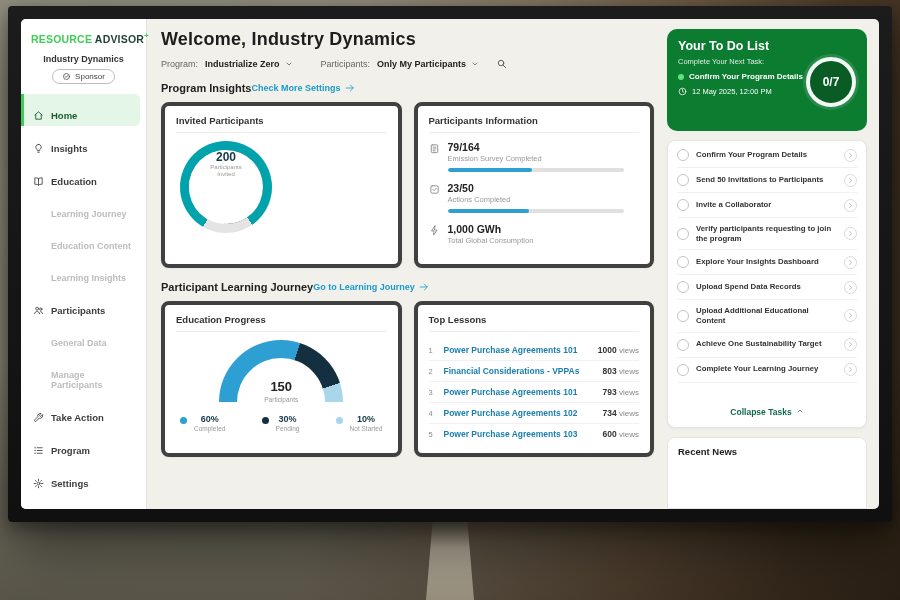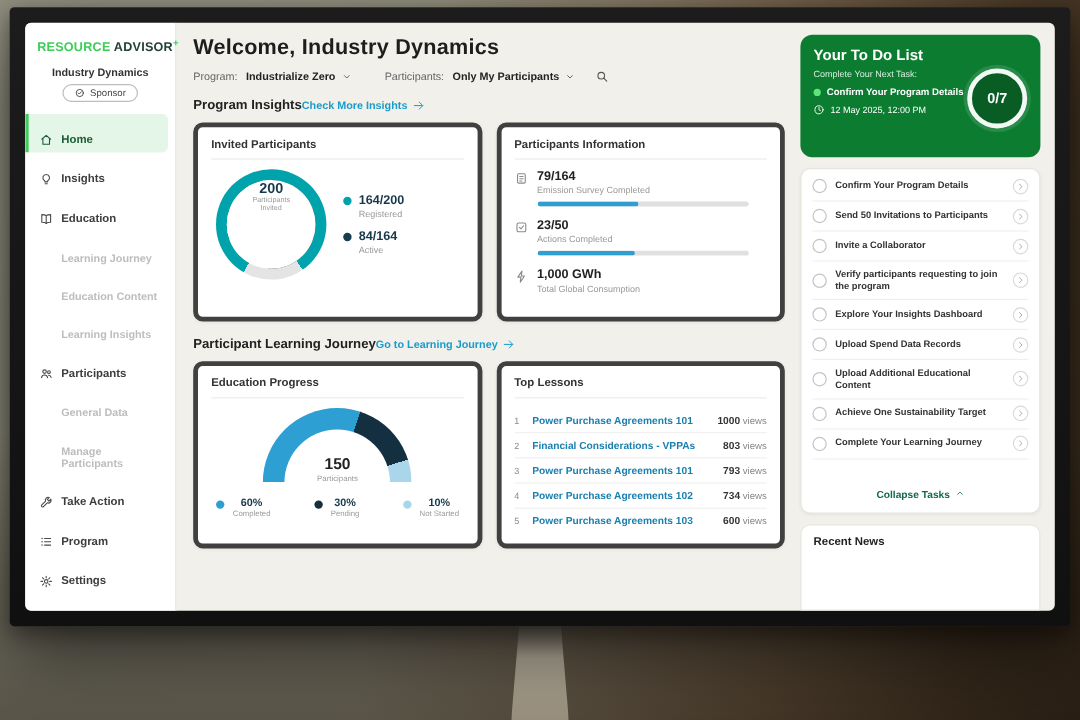--- a/index.html
+++ b/index.html
@@ -261,50 +261,38 @@
             <svg viewBox="0 0 24 24">
               <circle cx="11" cy="11" r="6"></circle>
               <path d="M15.5 15.5 21 21"></path>
             </svg>
           </span>
       </div>
 
       <div class="sec-head">
         <span class="sec-title">Program Insights</span>
         <span class="sec-link">
-          <span>Check More Insights</span>
+          <span>Check More Settings</span>
           <span>
               <svg viewBox="0 0 24 24">
                 <path d="M3 12h16M13 5l7 7-7 7"></path>
               </svg>
             </span>
         </span>
       </div>
 
       <div class="row">
         <div class="card">
           <div class="card-title">Invited Participants</div>
           <div class="donut-row">
             <div class="donut" style="background: conic-gradient(from 210deg, rgb(0, 163, 171) 0deg, rgb(0, 163, 171) 295.2deg, rgb(228, 228, 228) 295.2deg, rgb(228, 228, 228) 360deg);">
               <div class="donut-inner" style="background: conic-gradient(rgb(23, 62, 78) 0deg, rgb(23, 62, 78) 183.6deg, rgb(240, 240, 240) 183.6deg, rgb(240, 240, 240) 360deg);"></div>
               <div class="donut-hole">
                 <b>200</b>
                 <span>Participants Invited</span>
-              </div>
-            </div>
-            <div>
-              <div class="leg-item">
-                <span class="dot" style="background: rgb(0, 163, 171);"></span>
-                <span class="lval">164/200</span>
-                <span class="llab">Registered</span>
-              </div>
-              <div class="leg-item">
-                <span class="dot" style="background: rgb(23, 62, 78);"></span>
-                <span class="lval">84/164</span>
-                <span class="llab">Active</span>
               </div>
             </div>
           </div>
         </div>
 
         <div class="card">
           <div class="card-title">Participants Information</div>
           <div class="info-row">
             <span class="iico">
                 <svg viewBox="0 0 24 24">

